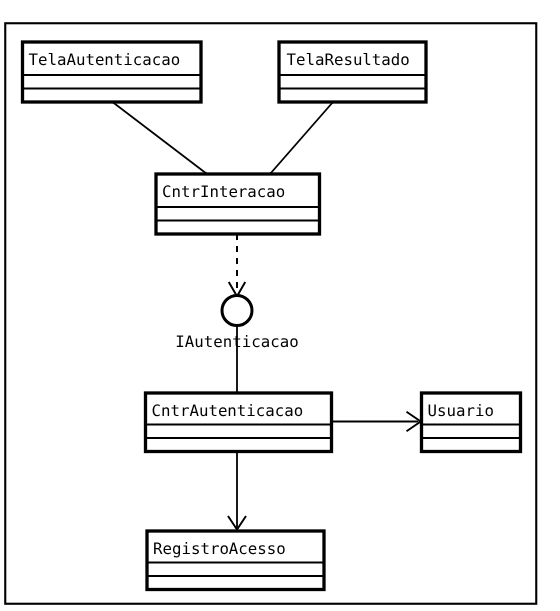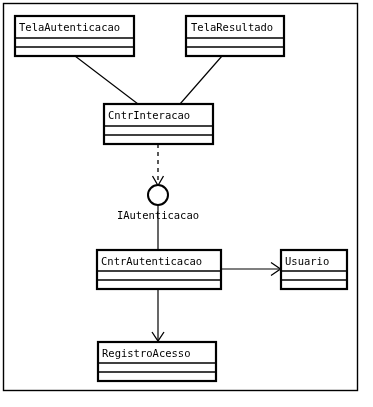--- a/index.html
+++ b/index.html
@@ -9,20 +9,21 @@
   }
   body {
     font-family: "DejaVu Sans Mono", "Liberation Mono", monospace;
   }
   #canvas {
     position: relative;
     width: 373px;
     height: 394px;
     background: #ffffff;
     overflow: hidden;
+    margin-top: 12px;
   }
   #diagram-svg {
     position: absolute;
     left: 0;
     top: 0;
     width: 373px;
     height: 407px;
   }
   .frame {
     fill: none;

